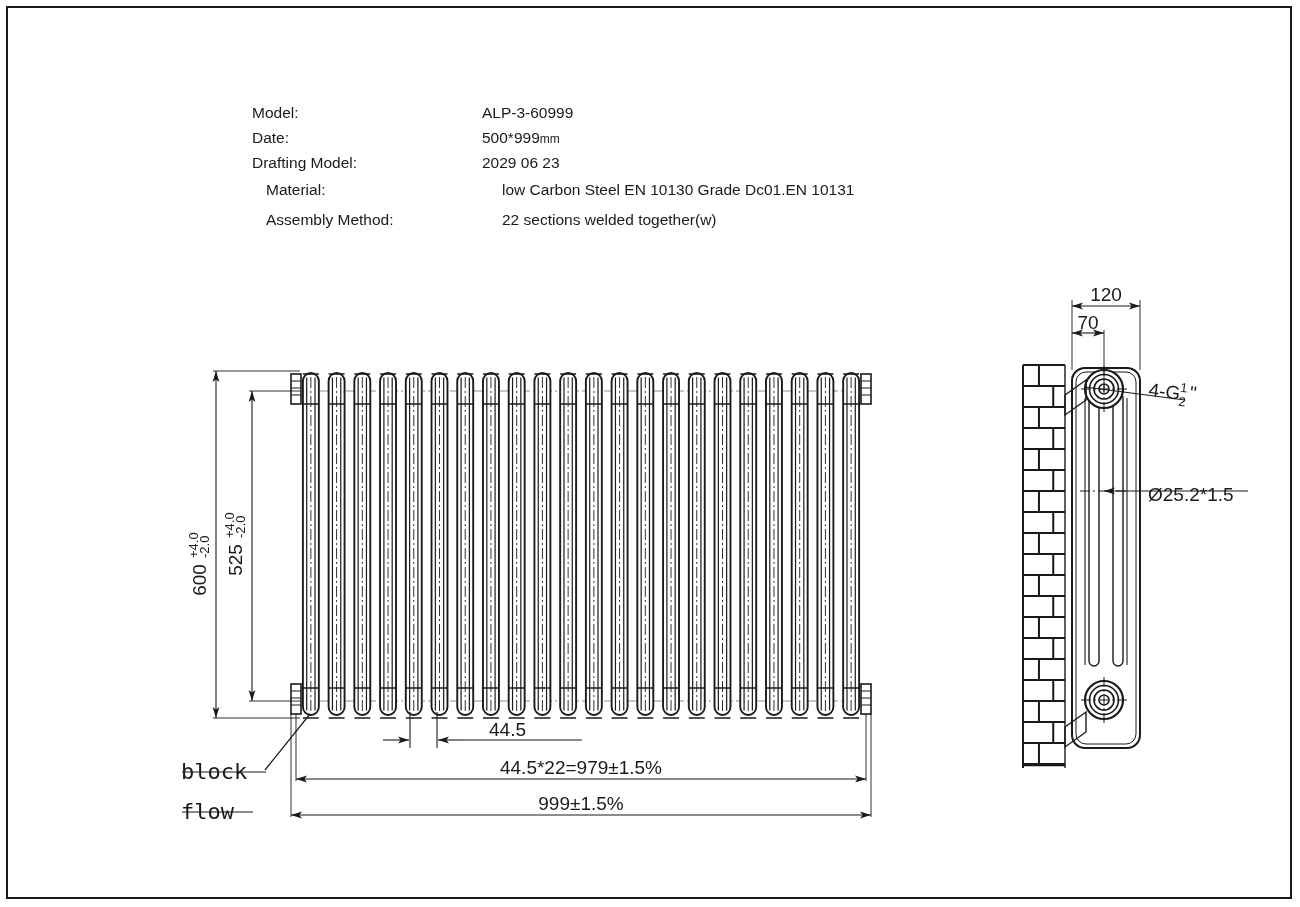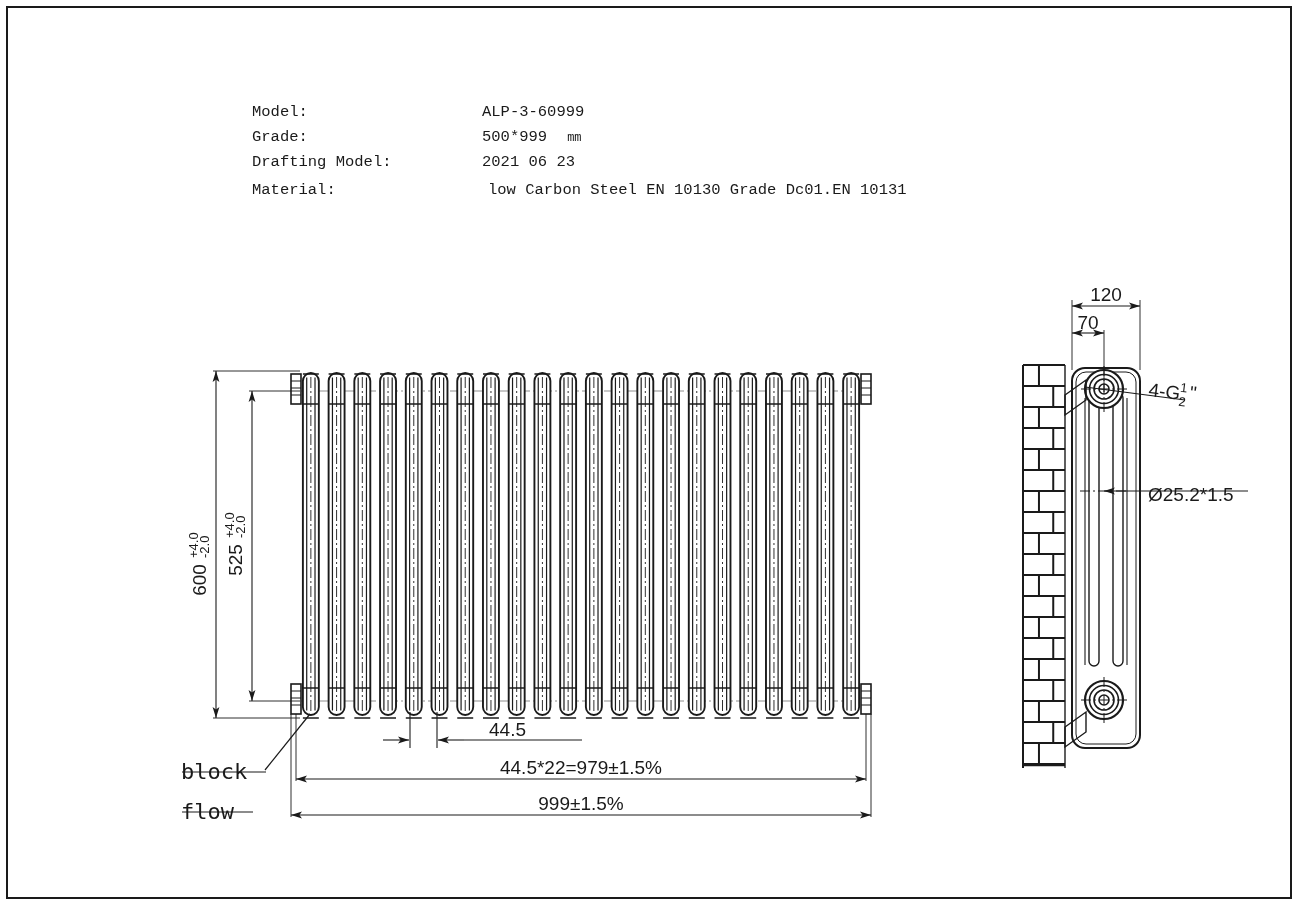--- a/index.html
+++ b/index.html
@@ -26,32 +26,32 @@
     width: 1286px;
     height: 893px;
     border: 2px solid #1a1a1a;
     box-sizing: border-box;
   }
   
   .spec {
     position: absolute;
     left: 252px;
     top: 100px;
-    font-family: Liberation Mono, monospace;
+    font-family: Liberation Sans, sans-serif;
     font-size: 15.5px;
     color: #1a1a1a;
     letter-spacing: 0px;
     white-space: nowrap;
   }
   .spec-row {
     position: relative;
     height: 25px;
     line-height: 25px;
   }
-  .spec-row.gap { height: 30px; line-height: 30px; }
+  .spec-row.gap { height: 30px; line-height: 30px; margin-left: 14px; }
   .spec-label {
     display: inline-block;
     width: 230px;
   }
   .spec-label.wide { width: auto; }
   .spec-val { display: inline-block; }
   .spec-val.ind { padding-left: 6px; }
   .unit-sm { font-size: 12px; }
 
   
@@ -83,27 +83,30 @@
 
 <div id="sheet">
 
   <div class="frame"></div>
 
   <div class="spec">
     <div class="spec-row">
       <span class="spec-label">Model:</span><span class="spec-val">ALP-3-60999</span>
     </div>
     <div class="spec-row">
-      <span class="spec-label">Grade:</span><span class="spec-val">500*999</span><span class="unit-sm" style="padding-left:20px">mm</span>
+      <span class="spec-label">Date:</span><span class="spec-val">500*999</span><span class="unit-sm" style="padding-left:0">mm</span>
     </div>
     <div class="spec-row">
-      <span class="spec-label">Drafting Model:</span><span class="spec-val">2021 06 23</span>
+      <span class="spec-label">Drafting Model:</span><span class="spec-val">2029 06 23</span>
     </div>
     <div class="spec-row gap">
       <span class="spec-label">Material:</span><span class="spec-val ind">low Carbon Steel  EN 10130 Grade Dc01.EN 10131</span>
+    </div>
+    <div class="spec-row gap">
+      <span class="spec-label">Assembly Method:</span><span class="spec-val ind">22 sections welded together(w)</span>
     </div>
   </div>
 
   <svg class="draw" viewBox="0 0 1300 907">
     <defs>
       <marker id="ar" markerWidth="12" markerHeight="8" refX="11" refY="4" orient="auto" markerUnits="userSpaceOnUse">
         <path d="M0,0.6 L11,4 L0,7.4 L2.6,4 Z" fill="#1a1a1a"></path>
       </marker>
       <marker id="arS" markerWidth="12" markerHeight="8" refX="1" refY="4" orient="auto" markerUnits="userSpaceOnUse">
         <path d="M12,0.6 L1,4 L12,7.4 L9.4,4 Z" fill="#1a1a1a"></path>

